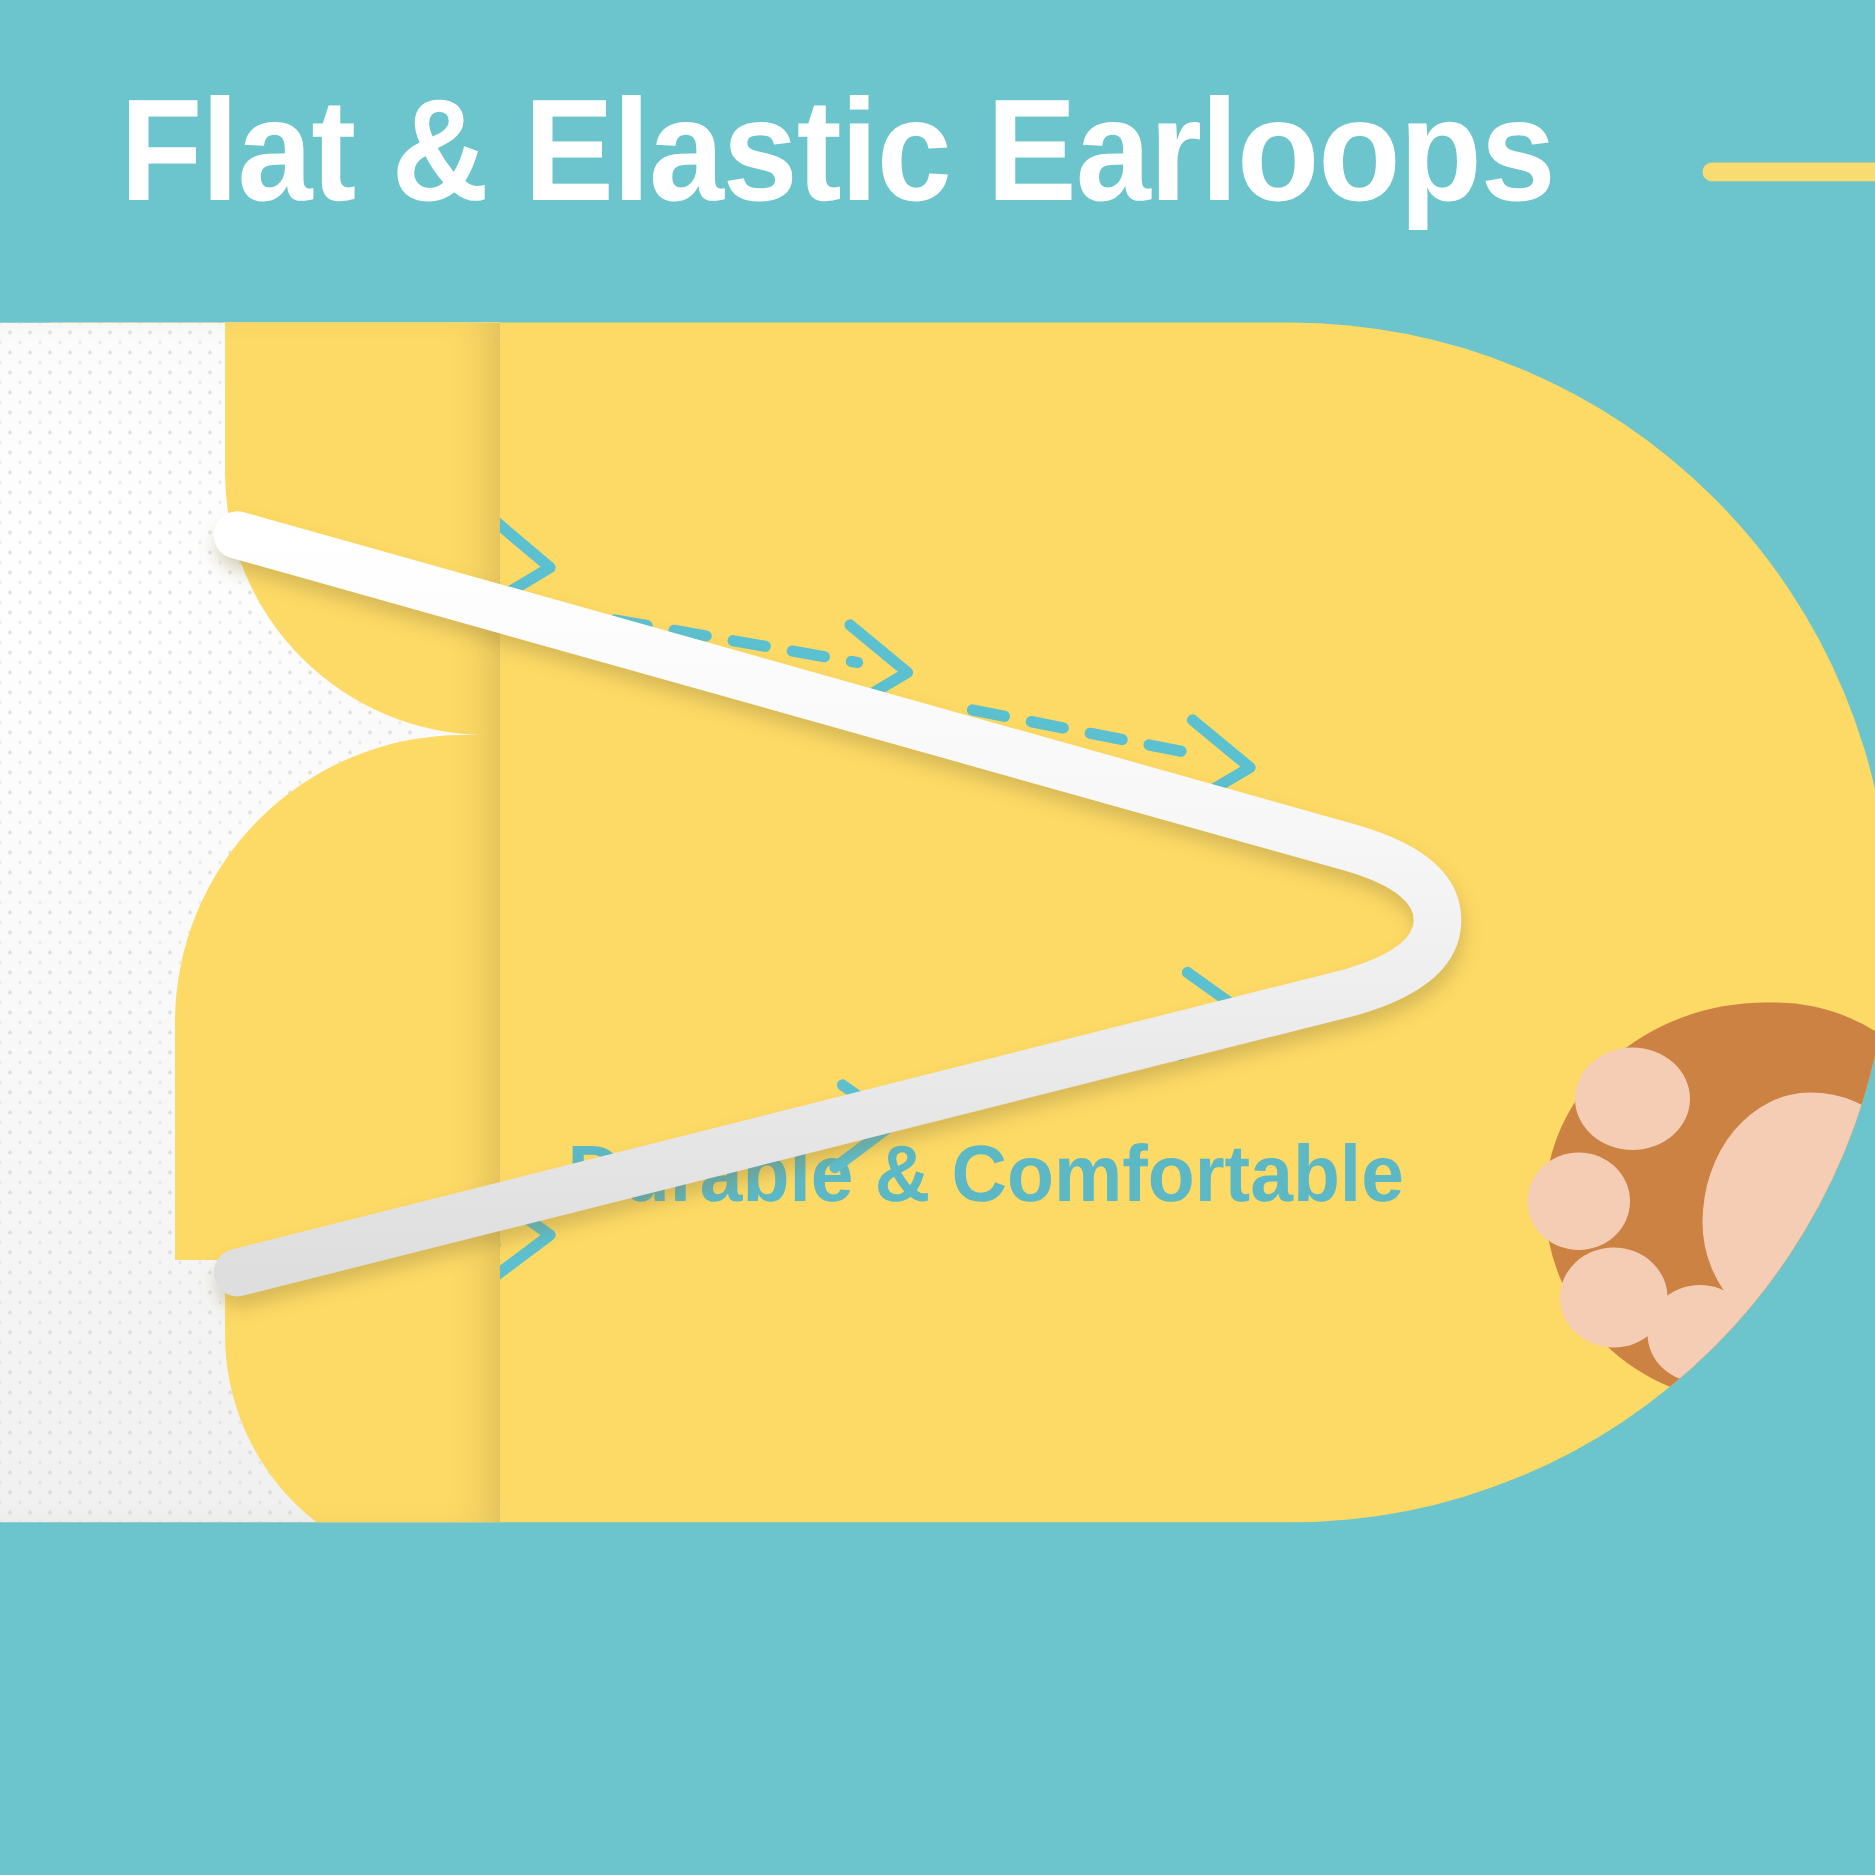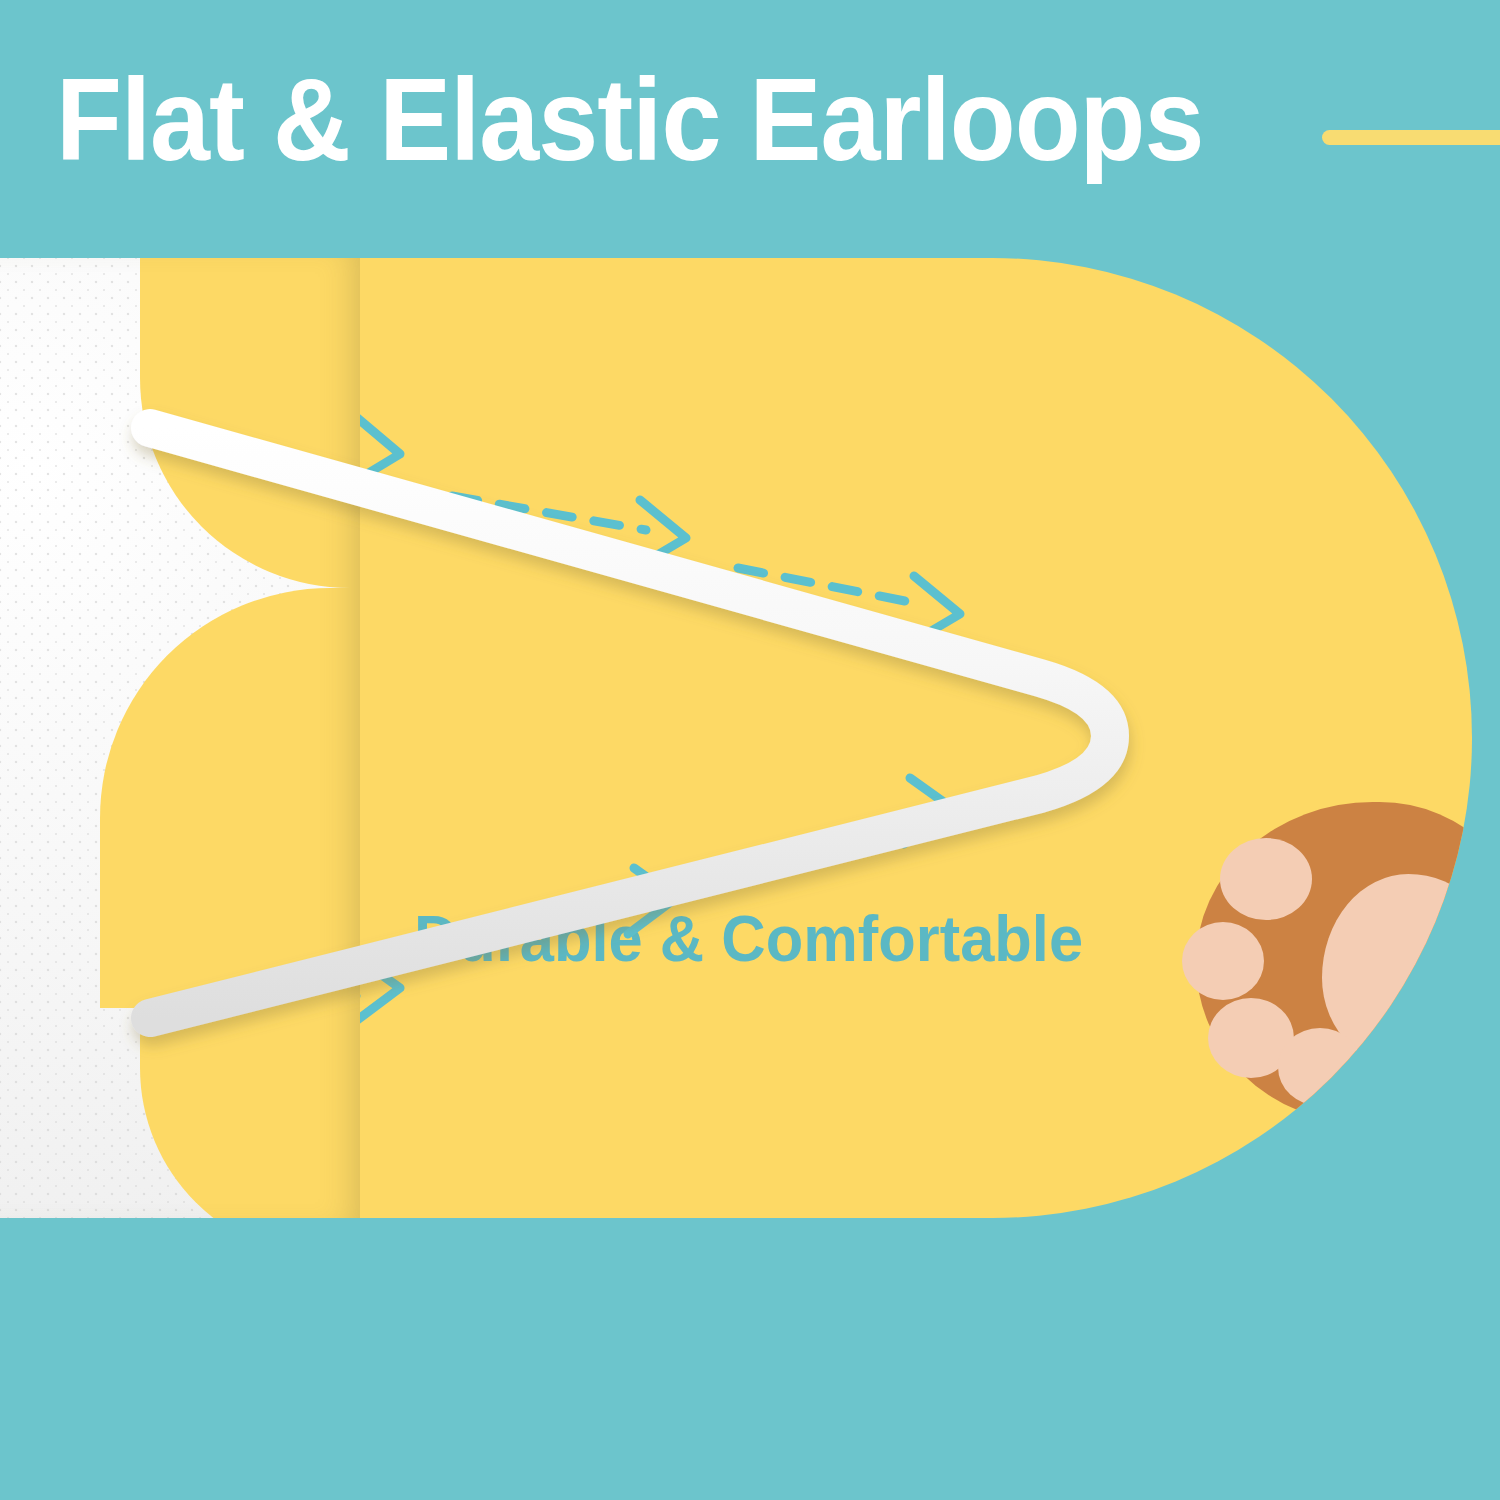--- a/index.html
+++ b/index.html
@@ -3,21 +3,21 @@
 <meta charset="utf-8">
 <style>
   html,body{margin:0;padding:0;}
   body{
     width:1500px;height:1500px;
     background:#6CC5CC;
     font-family:"Liberation Sans", sans-serif;
     overflow:hidden;
     position:relative;
   }
-  .stage{position:absolute;inset:0;}
+  .stage{position:absolute;inset:0;margin-left:40px;}
 
   
   .header{
     position:absolute;left:0;top:0;width:1500px;height:258px;
     background:#6CC5CC;
   }
   .header-title{
     position:absolute;left:56px;top:62px;
     font-size:116px;line-height:116px;
     font-weight:700;color:#FFFFFF;

